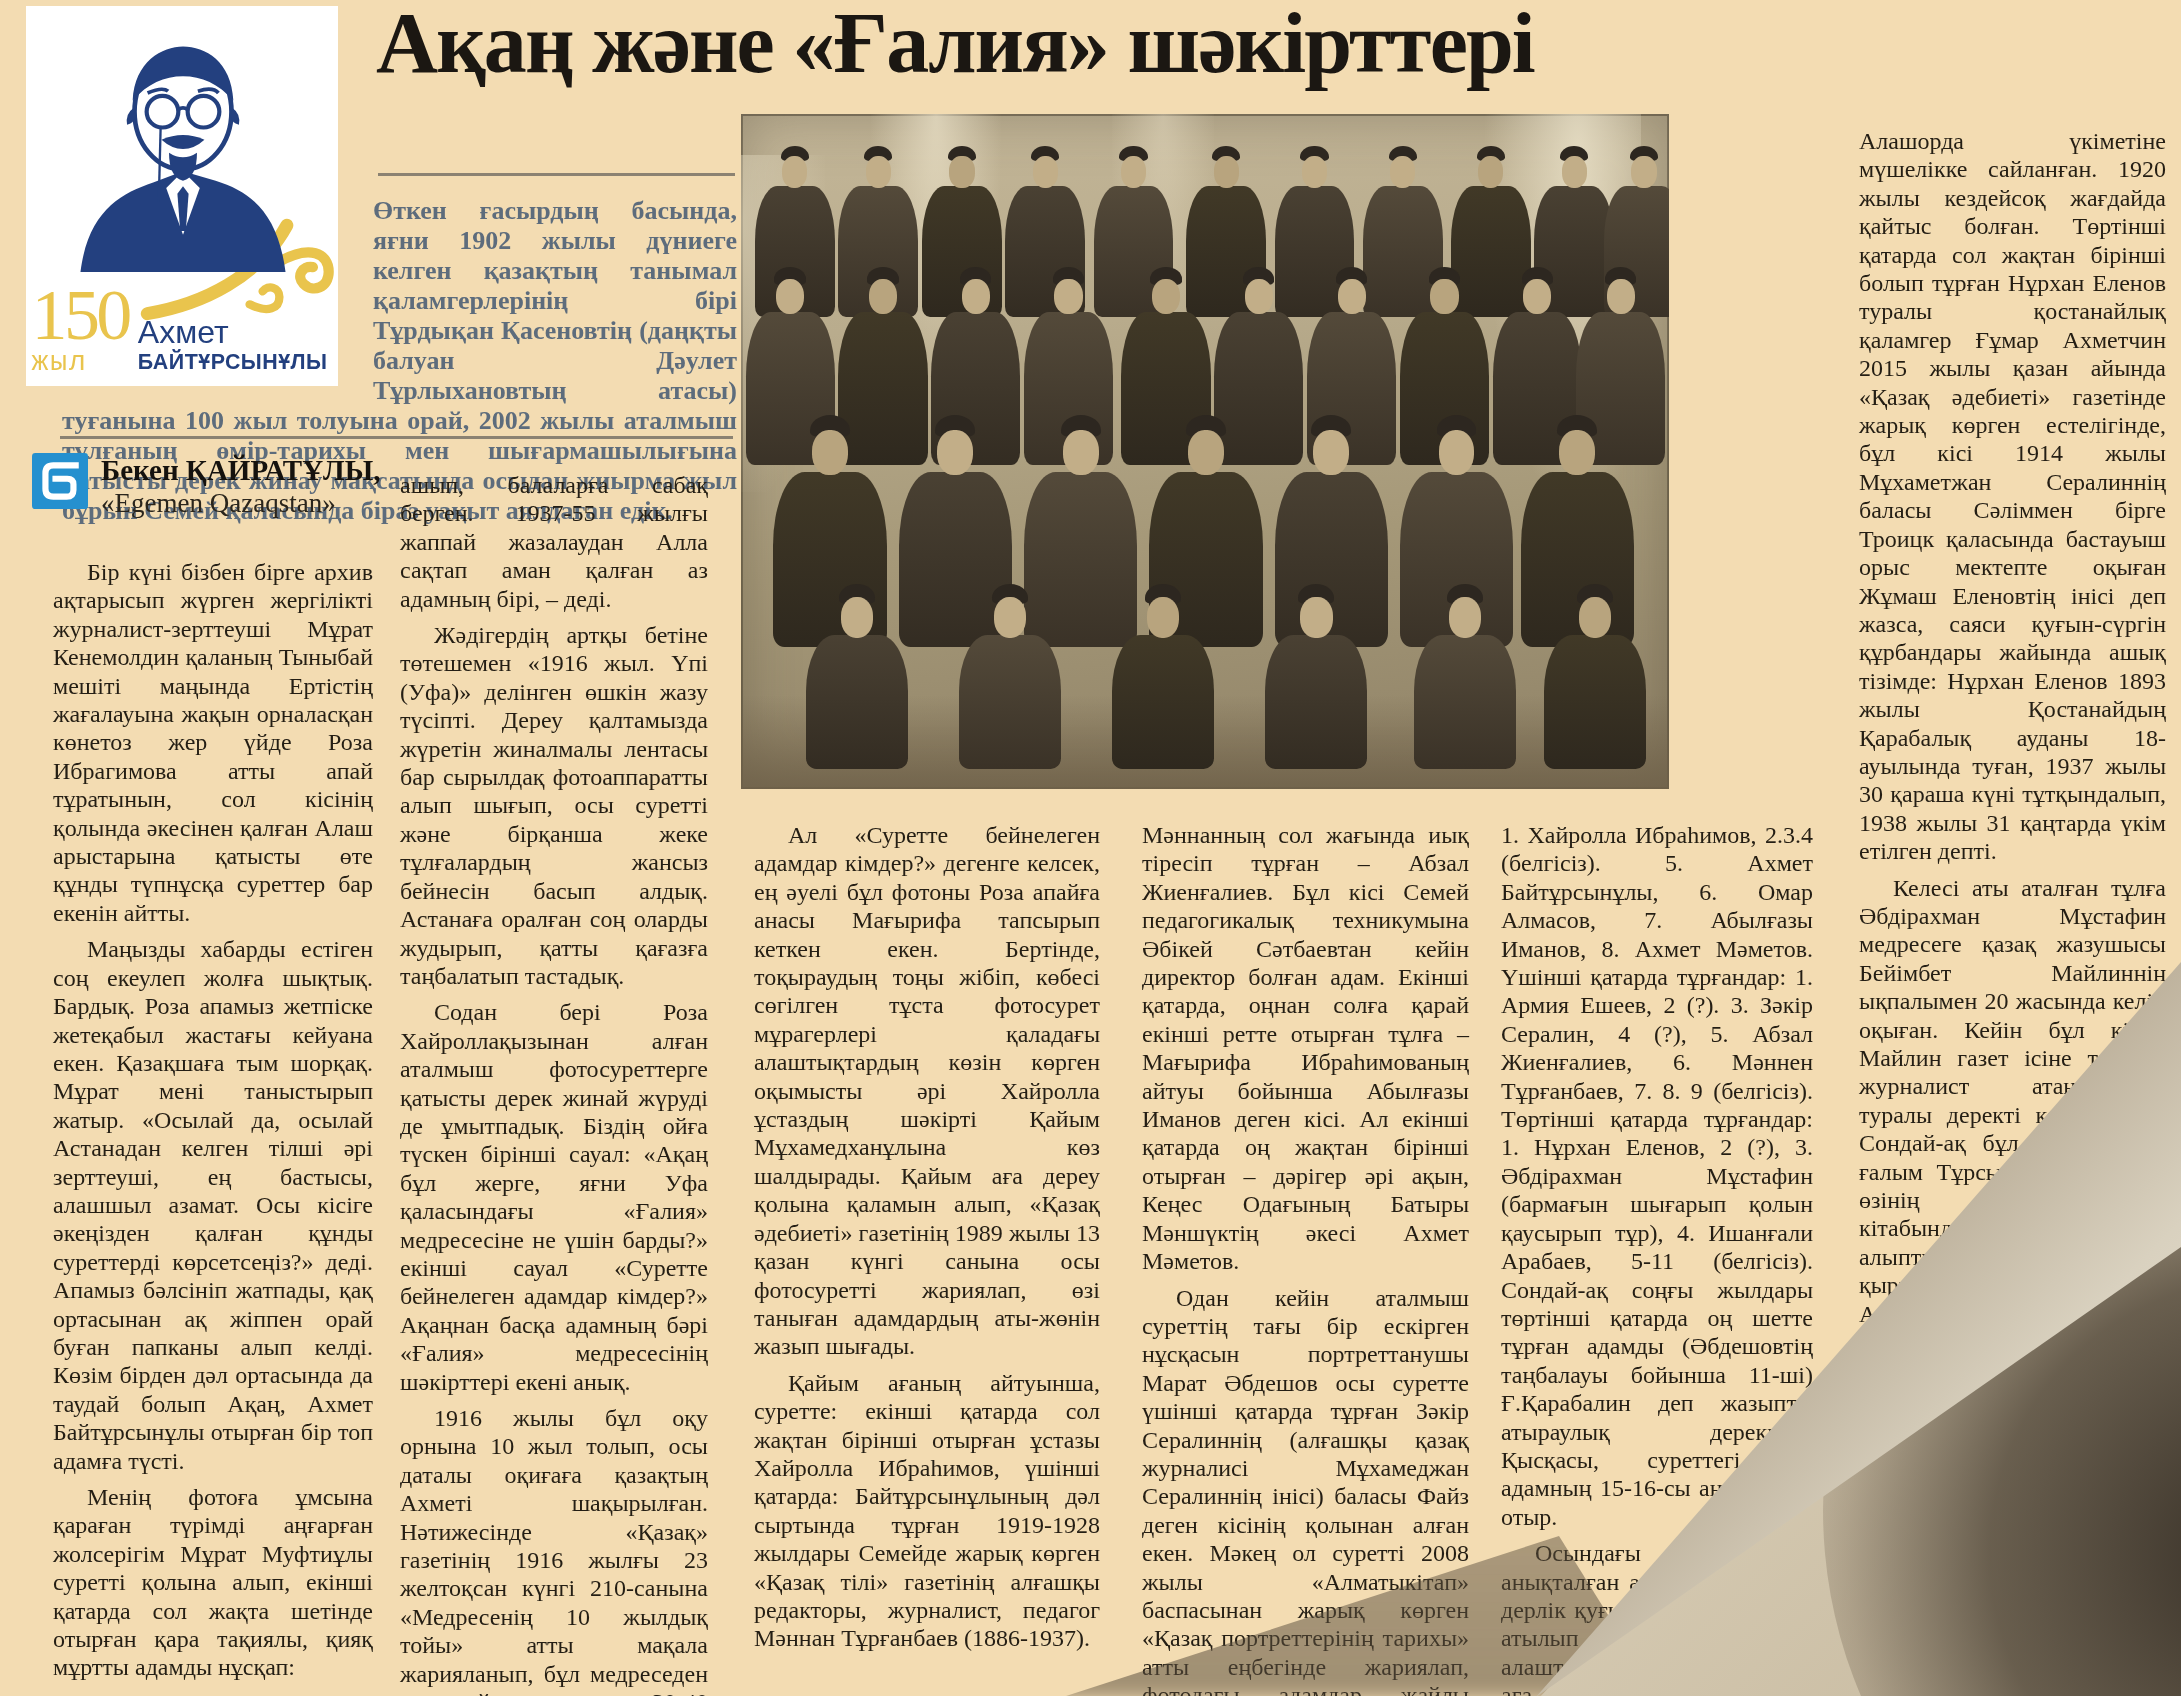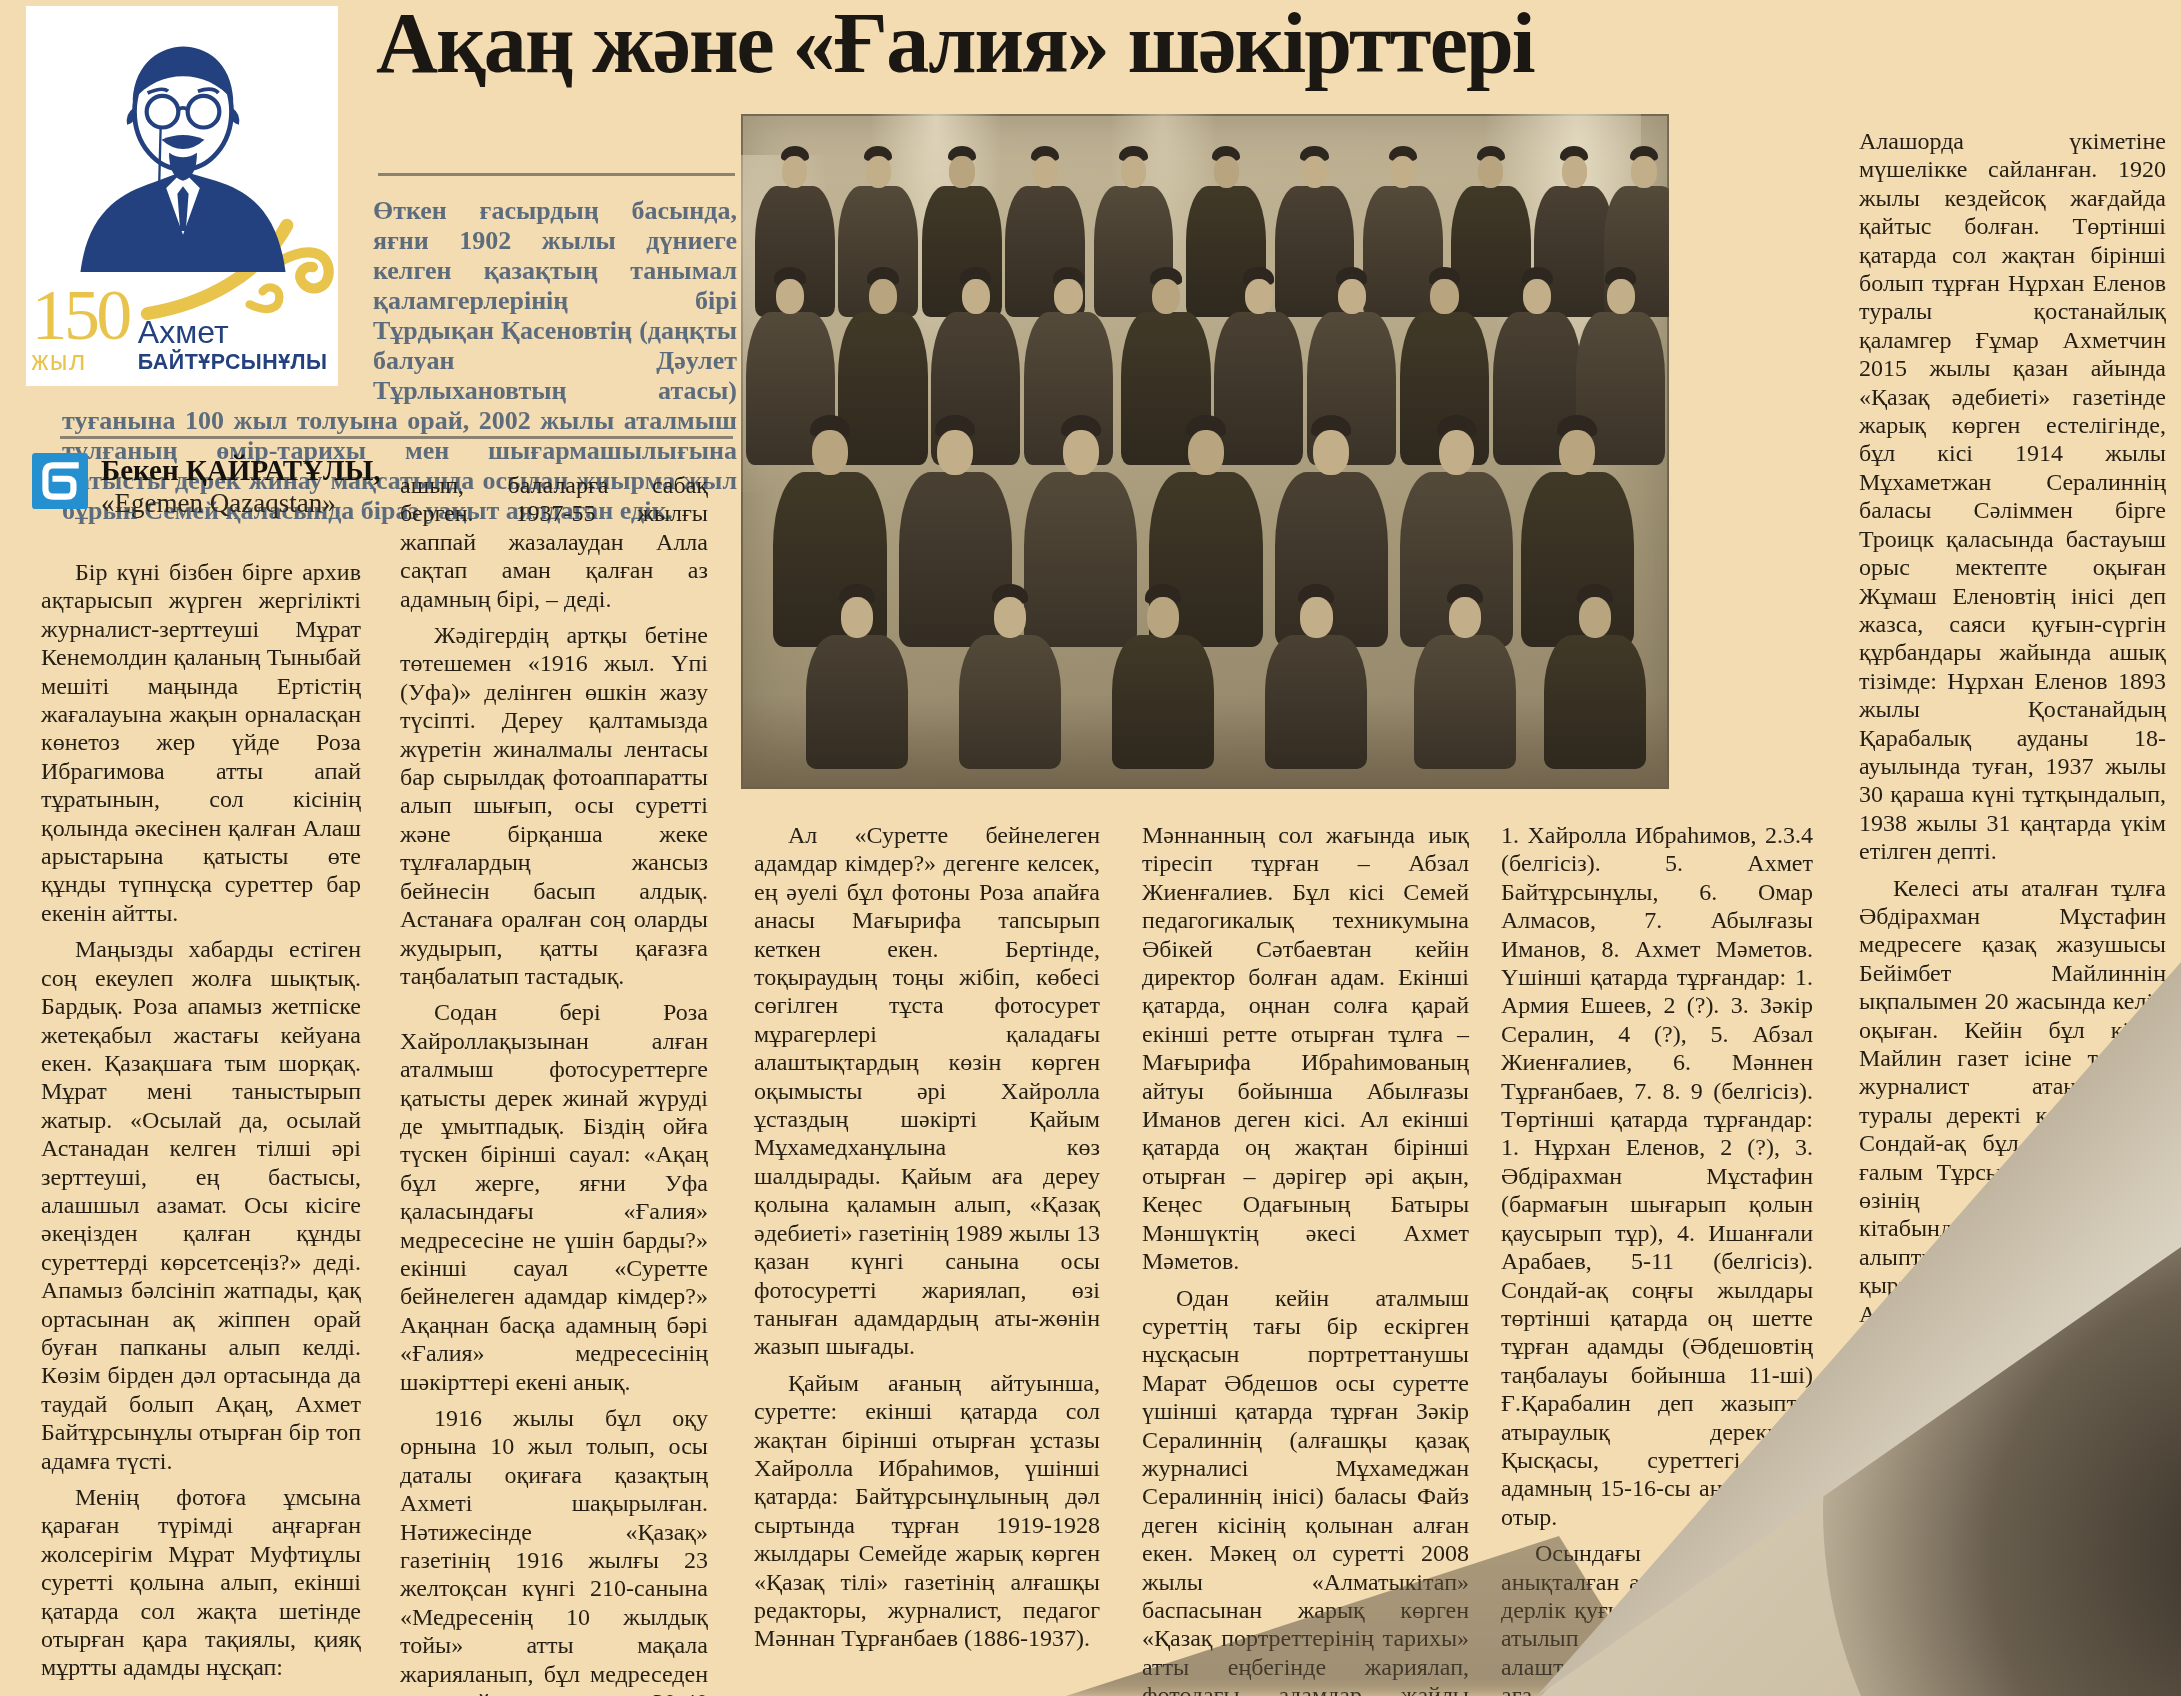--- a/index.html
+++ b/index.html
@@ -34,21 +34,21 @@
   
   .byline{position:absolute;left:32px;top:453px;display:flex;gap:13px;align-items:flex-start;}
   .byline-icon{width:56px;height:56px;flex:0 0 56px;}
   .byline-author{font-size:29px;font-weight:700;color:#15120e;line-height:34px;}
   .byline-pub{font-size:27px;color:#2a251c;line-height:32px;}
 
   
   .col{position:absolute;font-size:24px;line-height:28.4px;color:var(--body-color);text-align:justify;overflow:hidden;}
   .col p{margin:8px;text-indent:34px;}
   .col p.noindent{text-indent:0;}
-  .col1{left:33px;top:550px;width:336px;height:1147px;}
+  .col1{left:45px;top:550px;width:336px;height:1147px;}
   .col2{left:392px;top:463px;width:324px;height:1233px;}
   .col3{left:746px;top:813px;width:362px;height:884px;}
   .col4{left:1134px;top:813px;width:343px;height:884px;}
   .col5{left:1493px;top:813px;width:328px;height:884px;}
   .colR{left:1851px;top:119px;width:323px;height:1577px;}
 
   
   .photo{position:absolute;left:741px;top:114px;width:928px;height:675px;overflow:hidden;
     background:linear-gradient(175deg,#c3b698 0%,var(--photo-light) 30%,#a59878 62%,var(--photo-dark) 100%);
     box-shadow:inset 0 0 0 1.9px rgba(75,66,50,.55), inset 0 0 56px rgba(70,60,45,.35);}

